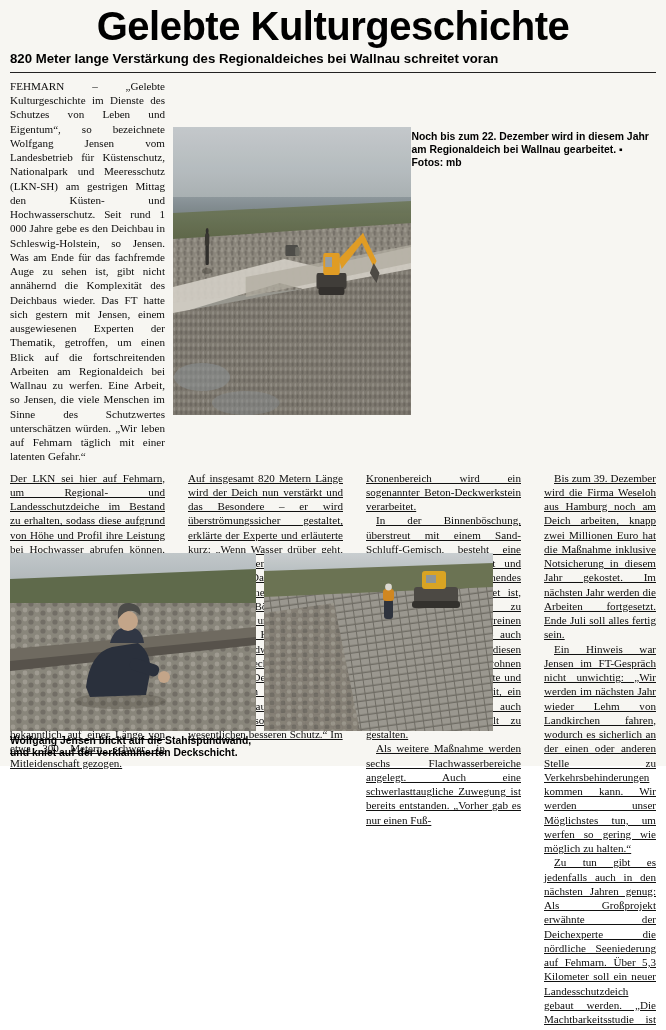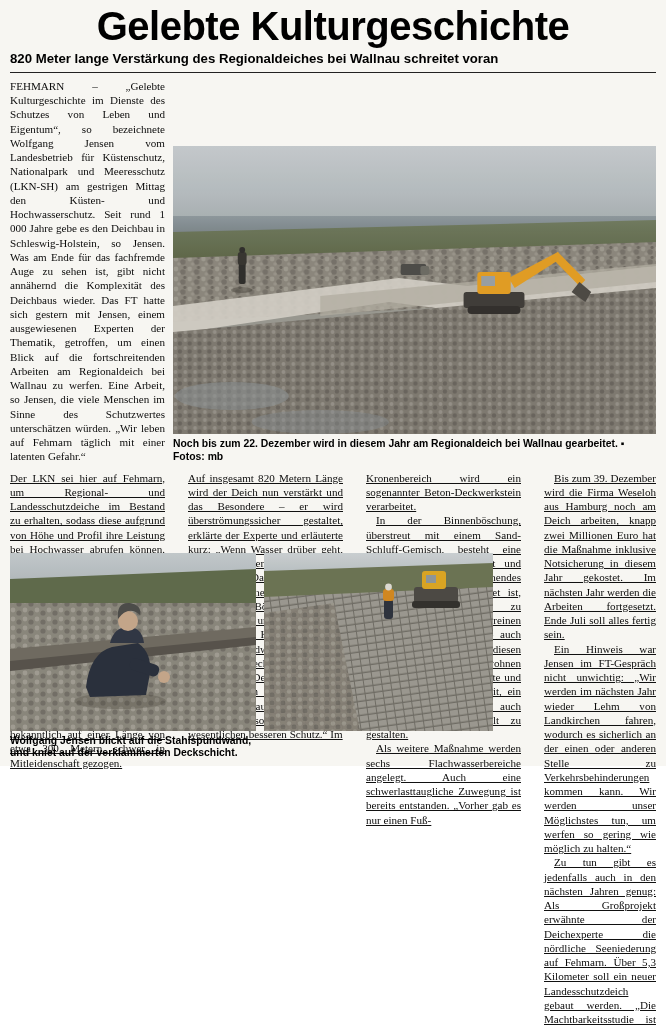--- a/index.html
+++ b/index.html
@@ -42,40 +42,40 @@
   }
   .rule {
     border-top: 1px solid #222;
     margin: 4px 0 6px 0;
     height: 0;
   }
   
   .top-block {
     display: flex;
     gap: 8px;
-    align-items: flex-end;
+    align-items: center;
   }
   .col {
     width: 155px;
     flex: 0 0 155px;
   }
   .body-text {
     font-family: "Liberation Serif", serif;
     font-size: 11.1px;
     line-height: 1.285;
     text-align: justify;
     color: #0b0b0b;
     hyphens: auto;
   }
   .body-text p { margin: 0 0 0 0; text-indent: 10px; }
   .body-text p.first { text-indent: 0; }
   .photo-top {
     flex: 1 1 auto;
     display: flex;
-    flex-direction: column;
+    flex-direction: row;
   }
   .photo {
     position: relative;
     overflow: hidden;
     background: #9a9a93;
     border: 0;
   }
   .photo-main { height: 288px; }
   .caption {
     font-family: "Liberation Sans", sans-serif;

